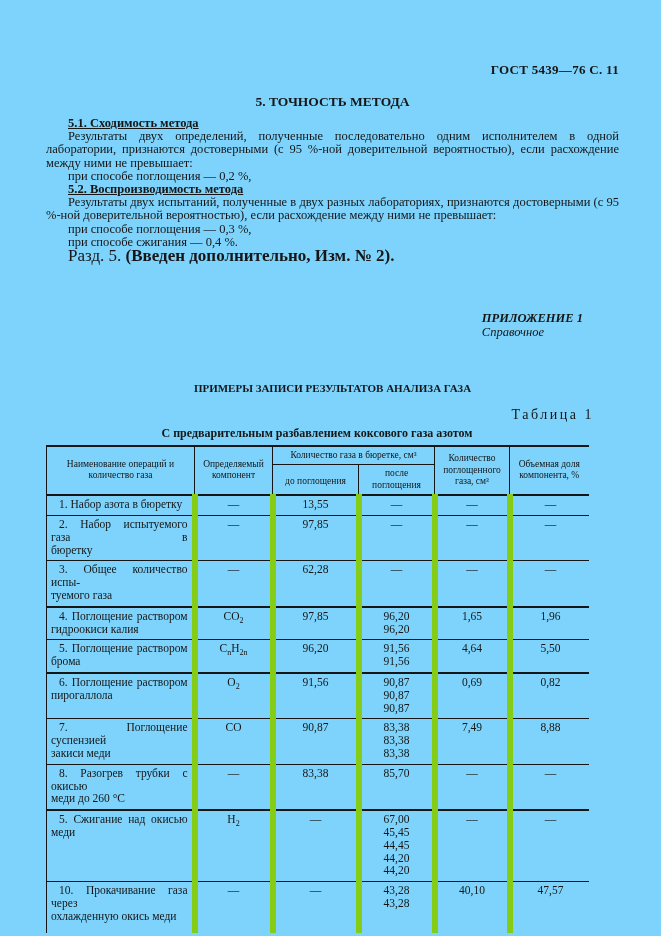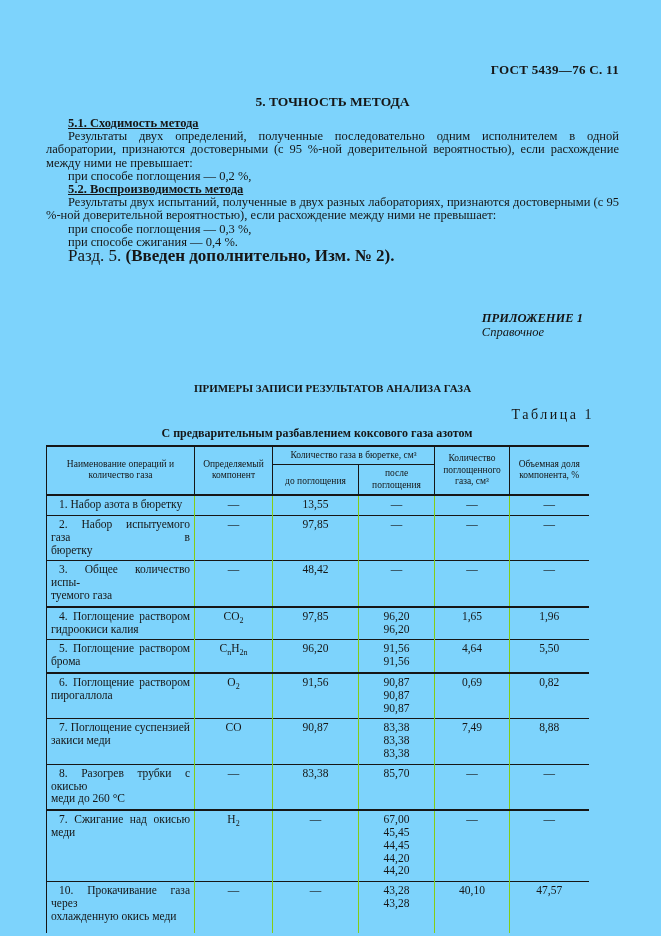--- a/index.html
+++ b/index.html
@@ -45,21 +45,21 @@
   }
   thead th.span-head { border-bottom:1px solid #161616; }
   thead th.last-col { border-right:none; }
   thead th.sub-do { vertical-align:bottom; padding-bottom:7px; }
   tbody tr { border-bottom:1px solid #161616; }
   tbody tr.group-end { border-bottom:2.5px solid #161616; }
   tbody tr:last-child { border-bottom:none; }
   tbody td {
     font-size:11.5px;
     line-height:12.8px;
-    border-right:1px solid #84cc16;
+    border-right:6px solid #84cc16;
     vertical-align:top;
     padding:2px 4px 4px 4px;
   }
   tbody td:last-child { border-right:none; }
   tbody tr:last-child td { padding-bottom:10px; }
   td.c { text-align:center; }
   td.name-cell div.first { text-indent:8px; }
   td.name-cell div.jline { text-align:justify; text-align-last:justify; }
   sub { font-size:8px; }
 </style>
@@ -142,21 +142,21 @@
           </td>
           <td class="c">—</td>
           <td class="c">—</td>
         </tr>
         <tr class="group-end">
           <td class="name-cell">
             <div class="first jline">3. Общее количество испы-</div>
             <div class="">туемого газа</div>
           </td>
           <td class="c">—</td>
-          <td class="c">48,42</td>
+          <td class="c">62,28</td>
           <td class="c">
             <div>—</div>
           </td>
           <td class="c">—</td>
           <td class="c">—</td>
         </tr>
         <tr>
           <td class="name-cell">
             <div class="first jline">4. Поглощение раствором</div>
             <div class="">гидроокиси калия</div>
@@ -222,21 +222,21 @@
           <td class="c">—</td>
           <td class="c">83,38</td>
           <td class="c">
             <div>85,70</div>
           </td>
           <td class="c">—</td>
           <td class="c">—</td>
         </tr>
         <tr>
           <td class="name-cell">
-            <div class="first jline">7. Сжигание над окисью</div>
+            <div class="first jline">5. Сжигание над окисью</div>
             <div class="">меди</div>
           </td>
           <td class="c">H<sub>2</sub></td>
           <td class="c">—</td>
           <td class="c">
             <div>67,00</div>
             <div>45,45</div>
             <div>44,45</div>
             <div>44,20</div>
             <div>44,20</div>

